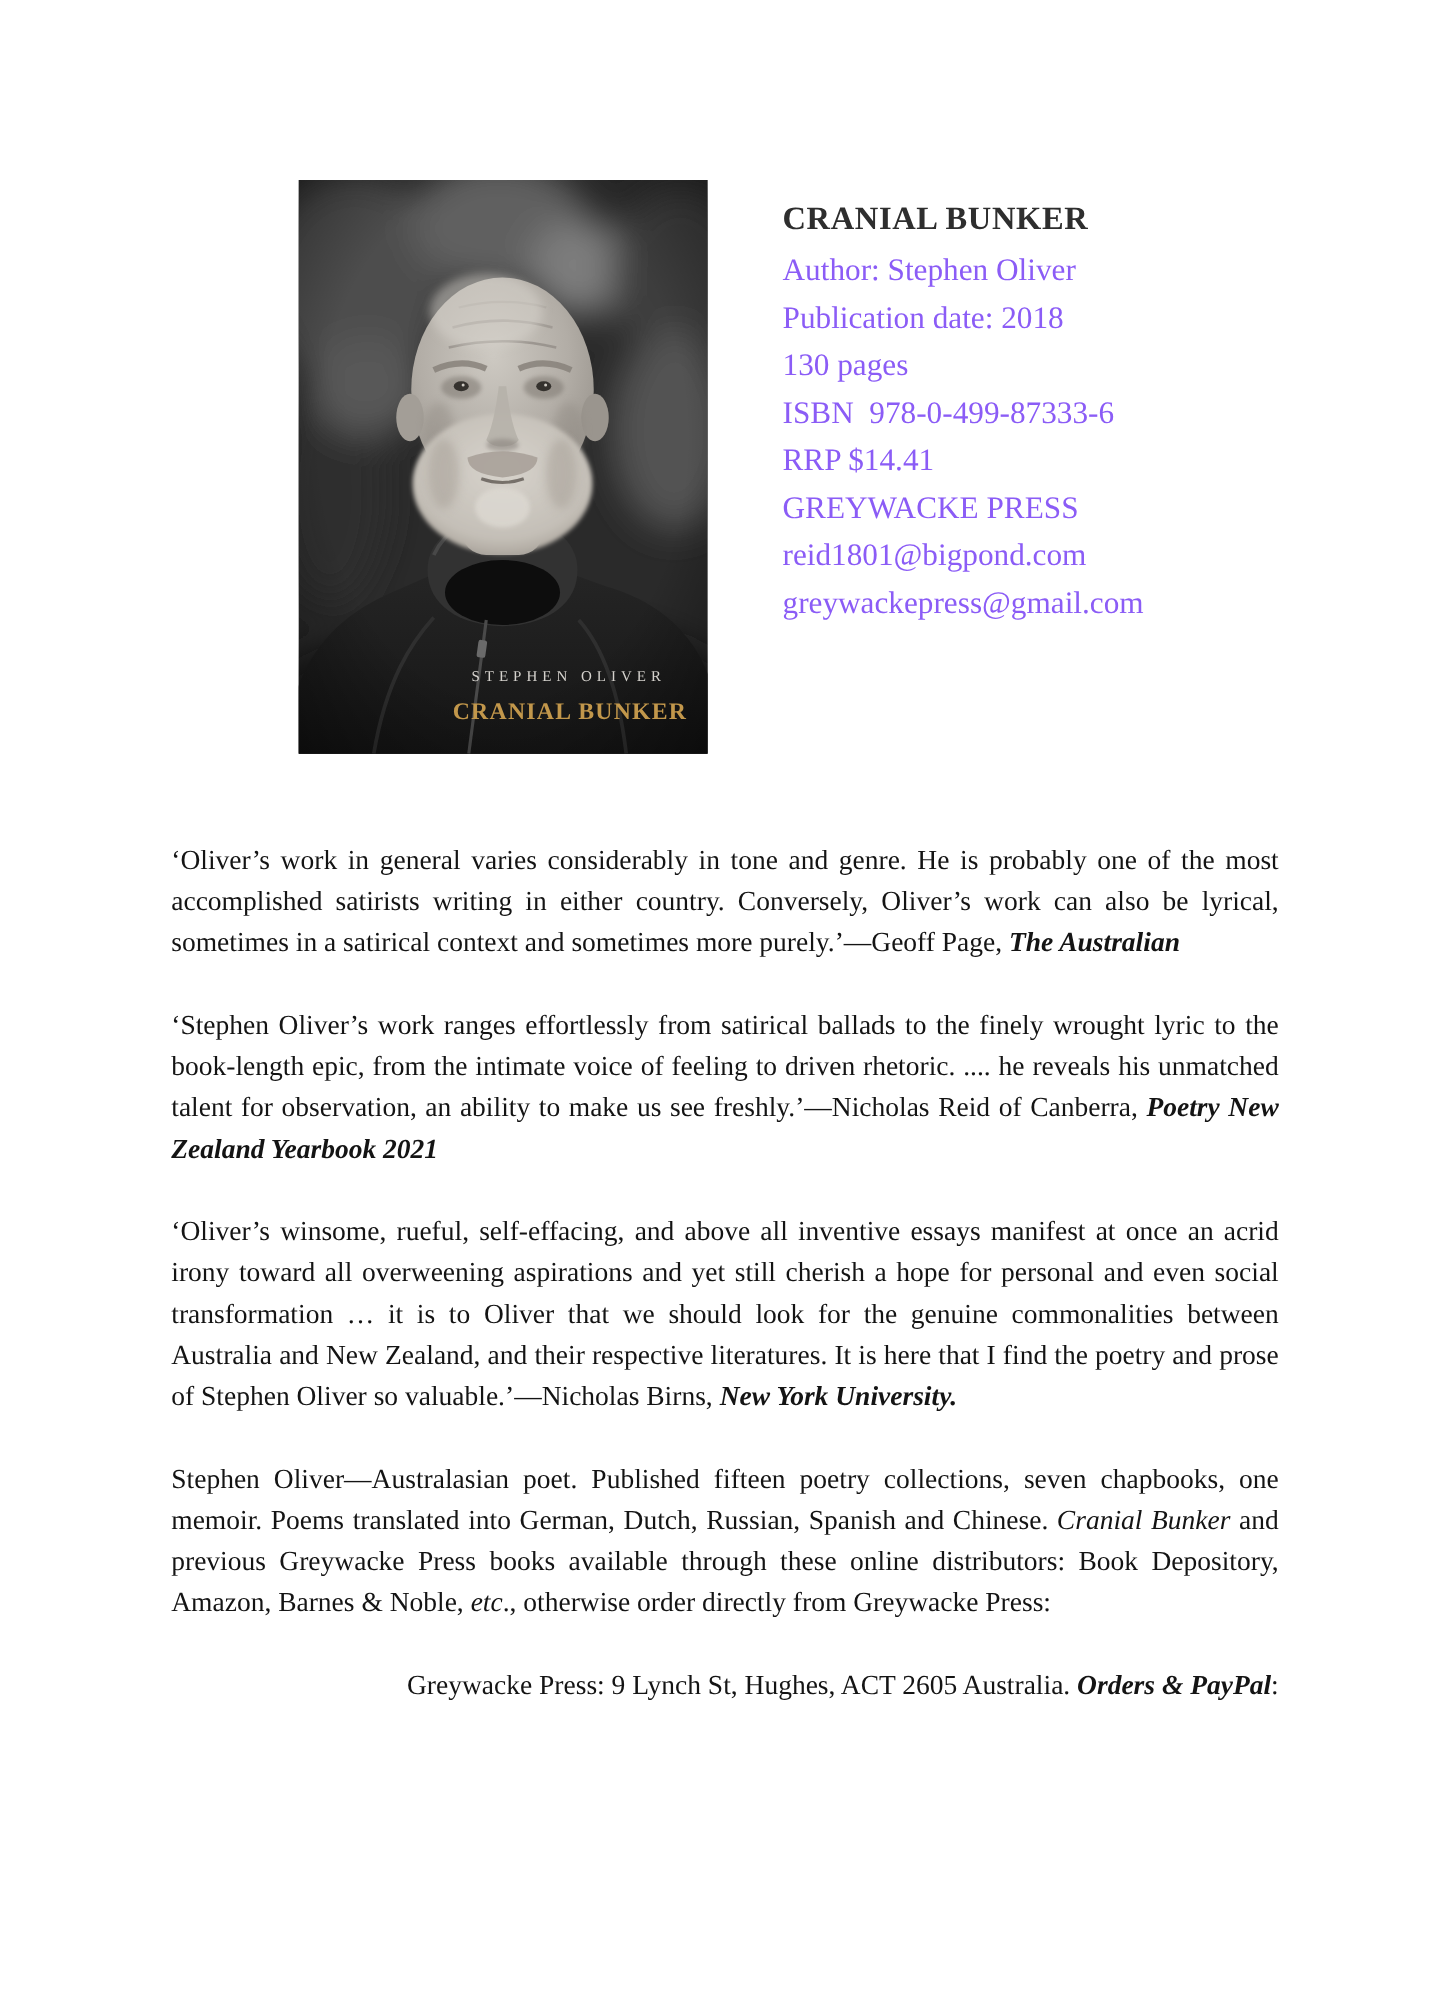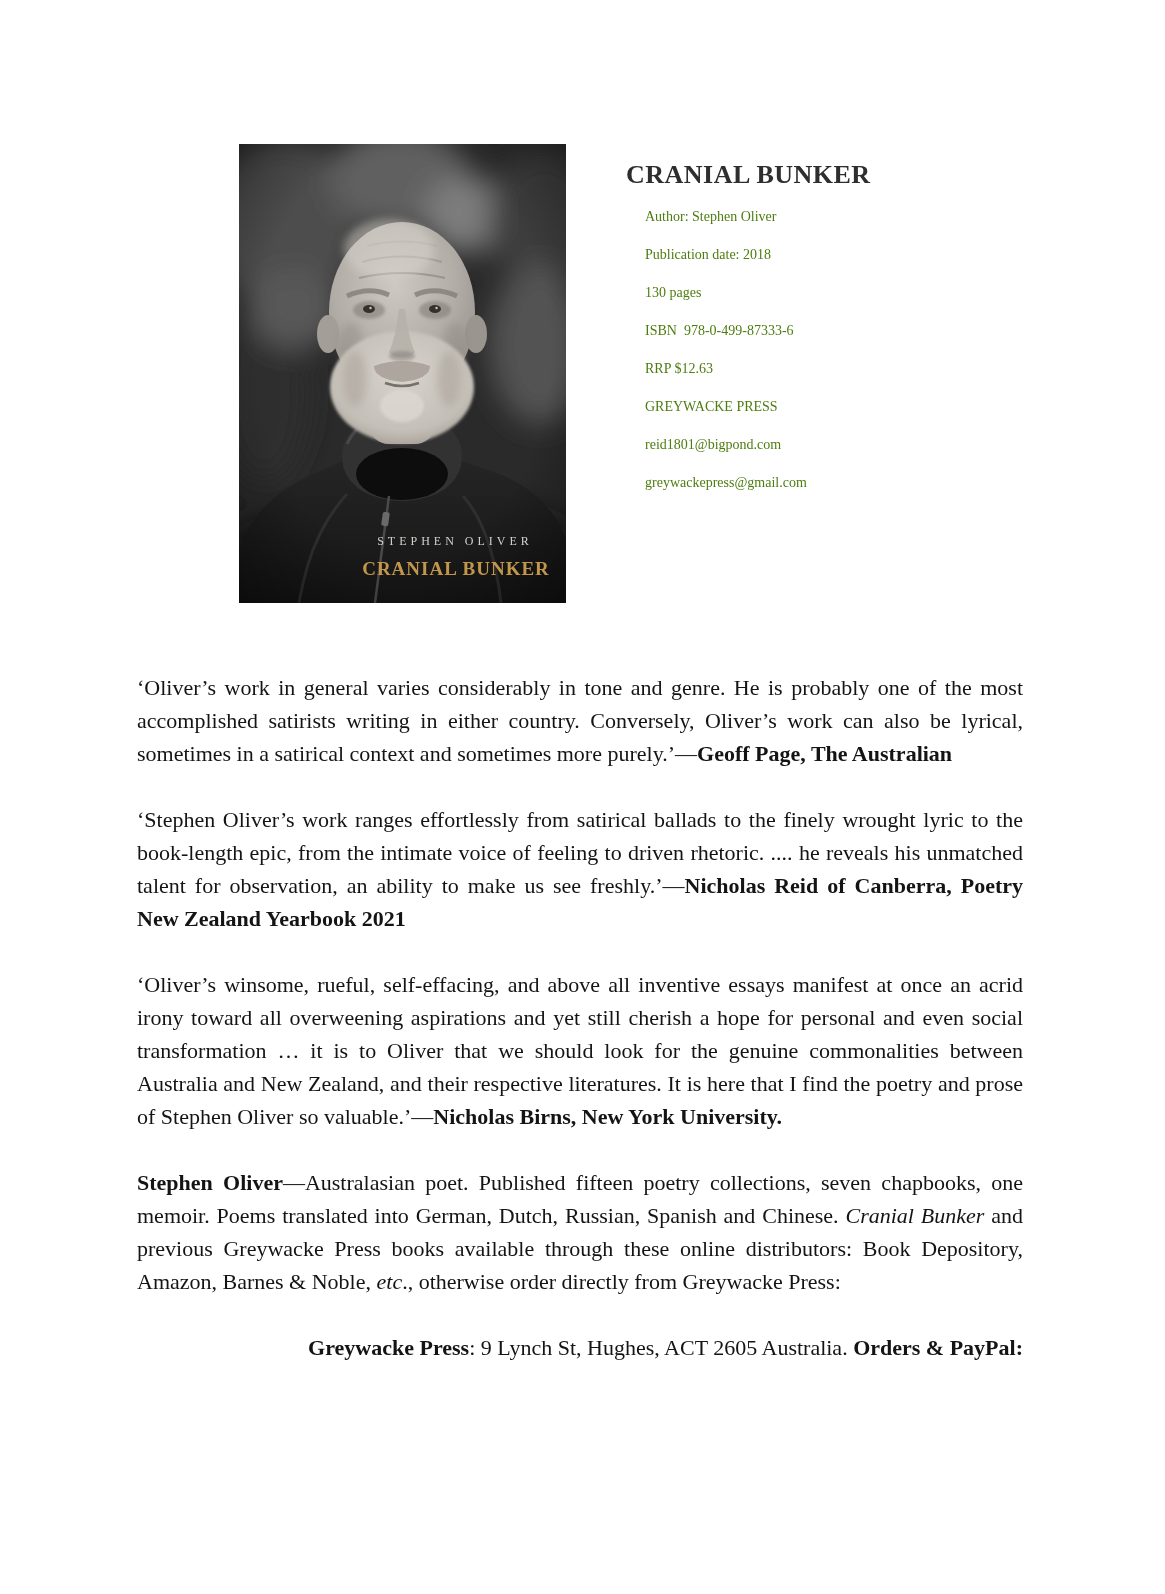--- a/index.html
+++ b/index.html
@@ -34,33 +34,32 @@
     font-size:19px;letter-spacing:1px;font-weight:bold;
     fill:var(--cover-title-gold);
   }
   
   .meta{position:absolute;left:626px;top:160px;width:430px;}
   .meta-title{
     font-size:26px;font-weight:bold;line-height:30px;
     letter-spacing:0.5px;color:#2e2e2e;margin:0 0 8px 0;
   }
   .meta-line{
-    font-size:14px;line-height:38px;color:#4d7c0f;
+    font-size:25px;line-height:38px;color:#8b5cf6;
     white-space:pre-wrap;
-    margin-left:19px;
   }
   
   .content{
     position:absolute;left:137px;top:671px;width:886px;
     font-size:22px;line-height:33px;text-align:justify;
   }
   .content p{margin:0 0 33px 0;}
-  .b{font-weight:bold;}
+  .b{font-weight:normal;}
   .i{font-style:italic;}
-  .bi{font-weight:bold;}
+  .bi{font-weight:bold;font-style:italic;}
   .footer{text-align:right;}
   .footer a{
     color:var(--link-blue);
     text-decoration:underline;
     cursor:pointer;
   }
 </style>
 </head>
 <body>
 
@@ -169,21 +168,21 @@
       <text class="cover-title" x="217" y="431" text-anchor="middle">CRANIAL BUNKER</text>
     </svg>
   </div>
 
   <div class="meta">
     <div class="meta-title">CRANIAL BUNKER</div>
     <div class="meta-line">Author: Stephen Oliver</div>
     <div class="meta-line">Publication date: 2018</div>
     <div class="meta-line">130 pages</div>
     <div class="meta-line">ISBN  978-0-499-87333-6</div>
-    <div class="meta-line">RRP $12.63</div>
+    <div class="meta-line">RRP $14.41</div>
     <div class="meta-line">GREYWACKE PRESS</div>
     <div class="meta-line">reid1801@bigpond.com</div>
     <div class="meta-line">greywackepress@gmail.com</div>
   </div>
 
   <div class="content">
 
     <p><span>‘Oliver’s work in general varies considerably in tone and genre. He is probably one of the most accomplished satirists writing in either country. Conversely, Oliver’s work can also be lyrical, sometimes in a satirical context and sometimes more purely.’—</span><span class="b">Geoff Page, </span><span class="bi">The Australian</span></p>
 
     <p><span>‘Stephen Oliver’s work ranges effortlessly from satirical ballads to the finely wrought lyric to the book-length epic, from the intimate voice of feeling to driven rhetoric. .... he reveals his unmatched talent for observation, an ability to make us see freshly.’—</span><span class="b">Nicholas Reid of Canberra, </span><span class="bi">Poetry New Zealand Yearbook 2021</span></p>

